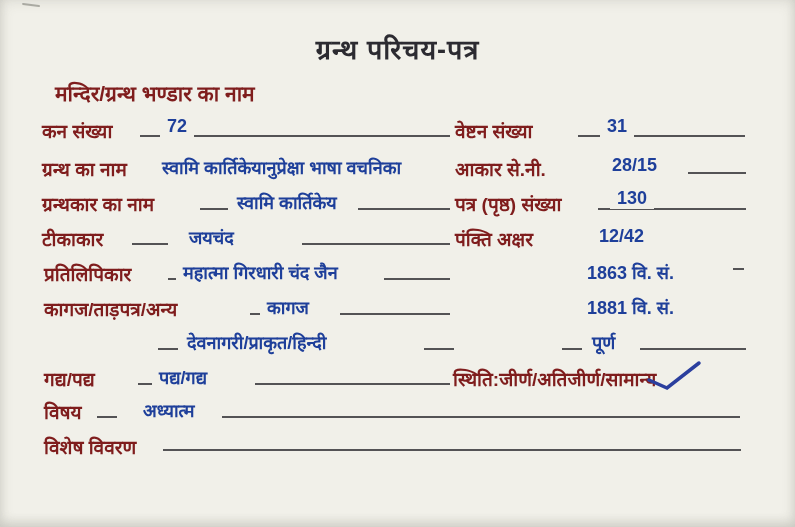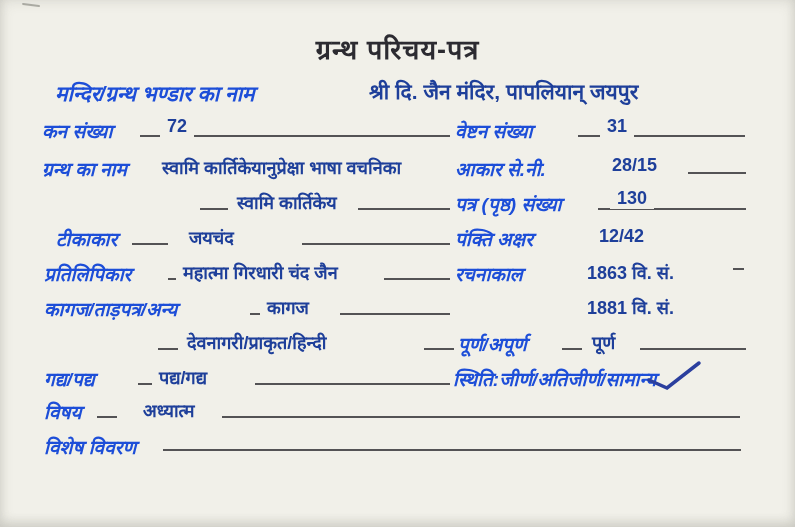--- a/index.html
+++ b/index.html
@@ -13,21 +13,21 @@
     background:#f1f0e9;
     box-shadow:inset 0 0 14px rgba(90,88,80,.18), inset 0 -6px 10px rgba(90,88,80,.12);
     color:#34333a;
   }
   .abs{position:absolute;white-space:nowrap;}
   .title{
     left:0;top:30px;width:100%;text-align:center;
     font-size:27px;font-weight:bold;color:#2c2b31;
     letter-spacing:1px;
   }
-  .lbl{font-size:19px;font-weight:bold;color:#1d4ed8;font-style:italic;}
+  .lbl{font-size:19px;font-weight:bold;color:#7f1d1d;}
   .lbl-lg{font-size:21px;}
   .val{
     font-size:18px;font-weight:bold;color:#1e3f9a;
     background:#f1f0e9;padding:0 7px;z-index:3;
   }
   .val-lg{font-size:21px;}
   .rule{
     position:absolute;height:0;border-bottom:2px solid #3d3c40;
     z-index:1;opacity:.88;
   }
@@ -44,67 +44,65 @@
 </style>
 </head>
 <body>
 
 <div class="card">
   <div class="speck"></div>
 
   <div class="abs title">ग्रन्थ परिचय-पत्र</div>
 
   <span class="abs lbl lbl-lg" style="left:55px;top:79px;">मन्दिर/ग्रन्थ भण्डार का नाम</span>
-  <span class="abs val val-lg" style="left:362px;top:77px;">श्री दि. जैन मंदिर, पापलियान् जयपुर</span>
 
   <span class="abs lbl" style="left:42px;top:118px;">कन संख्या</span>
   <div class="rule" style="left:140px;top:135px;width:310px;"></div>
   <span class="abs val" style="left:160px;top:116px;">72</span>
   <span class="abs lbl" style="left:455px;top:118px;">वेष्टन संख्या</span>
   <div class="rule" style="left:578px;top:135px;width:167px;"></div>
   <span class="abs val" style="left:600px;top:116px;">31</span>
 
   <span class="abs lbl" style="left:42px;top:156px;">ग्रन्थ का नाम</span>
   <span class="abs lbl" style="left:455px;top:156px;">आकार से.नी.</span>
   <span class="abs val" style="left:160px;top:155px;padding:0 2px;">स्वामि कार्तिकेयानुप्रेक्षा भाषा वचनिका</span>
   <span class="abs val" style="left:605px;top:155px;">28/15</span>
   <div class="rule" style="left:688px;top:172px;width:58px;"></div>
 
+  <span class="abs lbl" style="left:42px;top:191px;">ग्रन्थकार का नाम</span>
   <div class="rule" style="left:200px;top:208px;width:28px;"></div>
   <span class="abs val" style="left:230px;top:190px;">स्वामि कार्तिकेय</span>
   <div class="rule" style="left:358px;top:208px;width:92px;"></div>
   <span class="abs lbl" style="left:455px;top:191px;">पत्र (पृष्ठ) संख्या</span>
   <div class="rule" style="left:598px;top:208px;width:148px;"></div>
   <span class="abs val" style="left:610px;top:188px;">130</span>
 
-  <span class="abs lbl" style="left:56px;top:226px;">टीकाकार</span>
+  <span class="abs lbl" style="left:42px;top:226px;">टीकाकार</span>
   <div class="rule" style="left:132px;top:243px;width:36px;"></div>
   <span class="abs val" style="left:182px;top:225px;">जयचंद</span>
   <div class="rule" style="left:302px;top:243px;width:148px;"></div>
   <span class="abs lbl" style="left:455px;top:226px;">पंक्ति अक्षर</span>
   <span class="abs val" style="left:592px;top:226px;">12/42</span>
 
   <span class="abs lbl" style="left:44px;top:261px;">प्रतिलिपिकार</span>
   <div class="rule" style="left:168px;top:278px;width:14px;"></div>
   <span class="abs val" style="left:176px;top:260px;">महात्मा गिरधारी चंद जैन</span>
   <div class="rule" style="left:384px;top:278px;width:66px;"></div>
-  <span class="abs lbl" style="left:455px;top:261px;">रचनाकाल</span>
   <span class="abs val" style="left:580px;top:260px;">1863 वि. सं.</span>
   <div class="rule" style="left:733px;top:268px;width:11px;"></div>
 
   <span class="abs lbl" style="left:44px;top:296px;">कागज/ताड़पत्र/अन्य</span>
   <div class="rule" style="left:250px;top:313px;width:14px;"></div>
   <span class="abs val" style="left:260px;top:295px;">कागज</span>
   <div class="rule" style="left:340px;top:313px;width:110px;"></div>
   <span class="abs val" style="left:580px;top:295px;">1881 वि. सं.</span>
 
   <div class="rule" style="left:158px;top:348px;width:20px;"></div>
   <span class="abs val" style="left:180px;top:330px;">देवनागरी/प्राकृत/हिन्दी</span>
   <div class="rule" style="left:424px;top:348px;width:30px;"></div>
-  <span class="abs lbl" style="left:458px;top:331px;">पूर्ण/अपूर्ण</span>
   <div class="rule" style="left:562px;top:348px;width:20px;"></div>
   <span class="abs val" style="left:585px;top:330px;">पूर्ण</span>
   <div class="rule" style="left:640px;top:348px;width:106px;"></div>
 
   <span class="abs lbl" style="left:44px;top:366px;">गद्य/पद्य</span>
   <div class="rule" style="left:138px;top:383px;width:16px;"></div>
   <span class="abs val" style="left:152px;top:365px;">पद्य/गद्य</span>
   <div class="rule" style="left:255px;top:383px;width:195px;"></div>
   <span class="abs lbl" style="left:453px;top:366px;">स्थिति:जीर्ण/अतिजीर्ण/सामान्य</span>
   <svg class="checkmark" width="58" height="32" viewBox="0 0 58 32">

